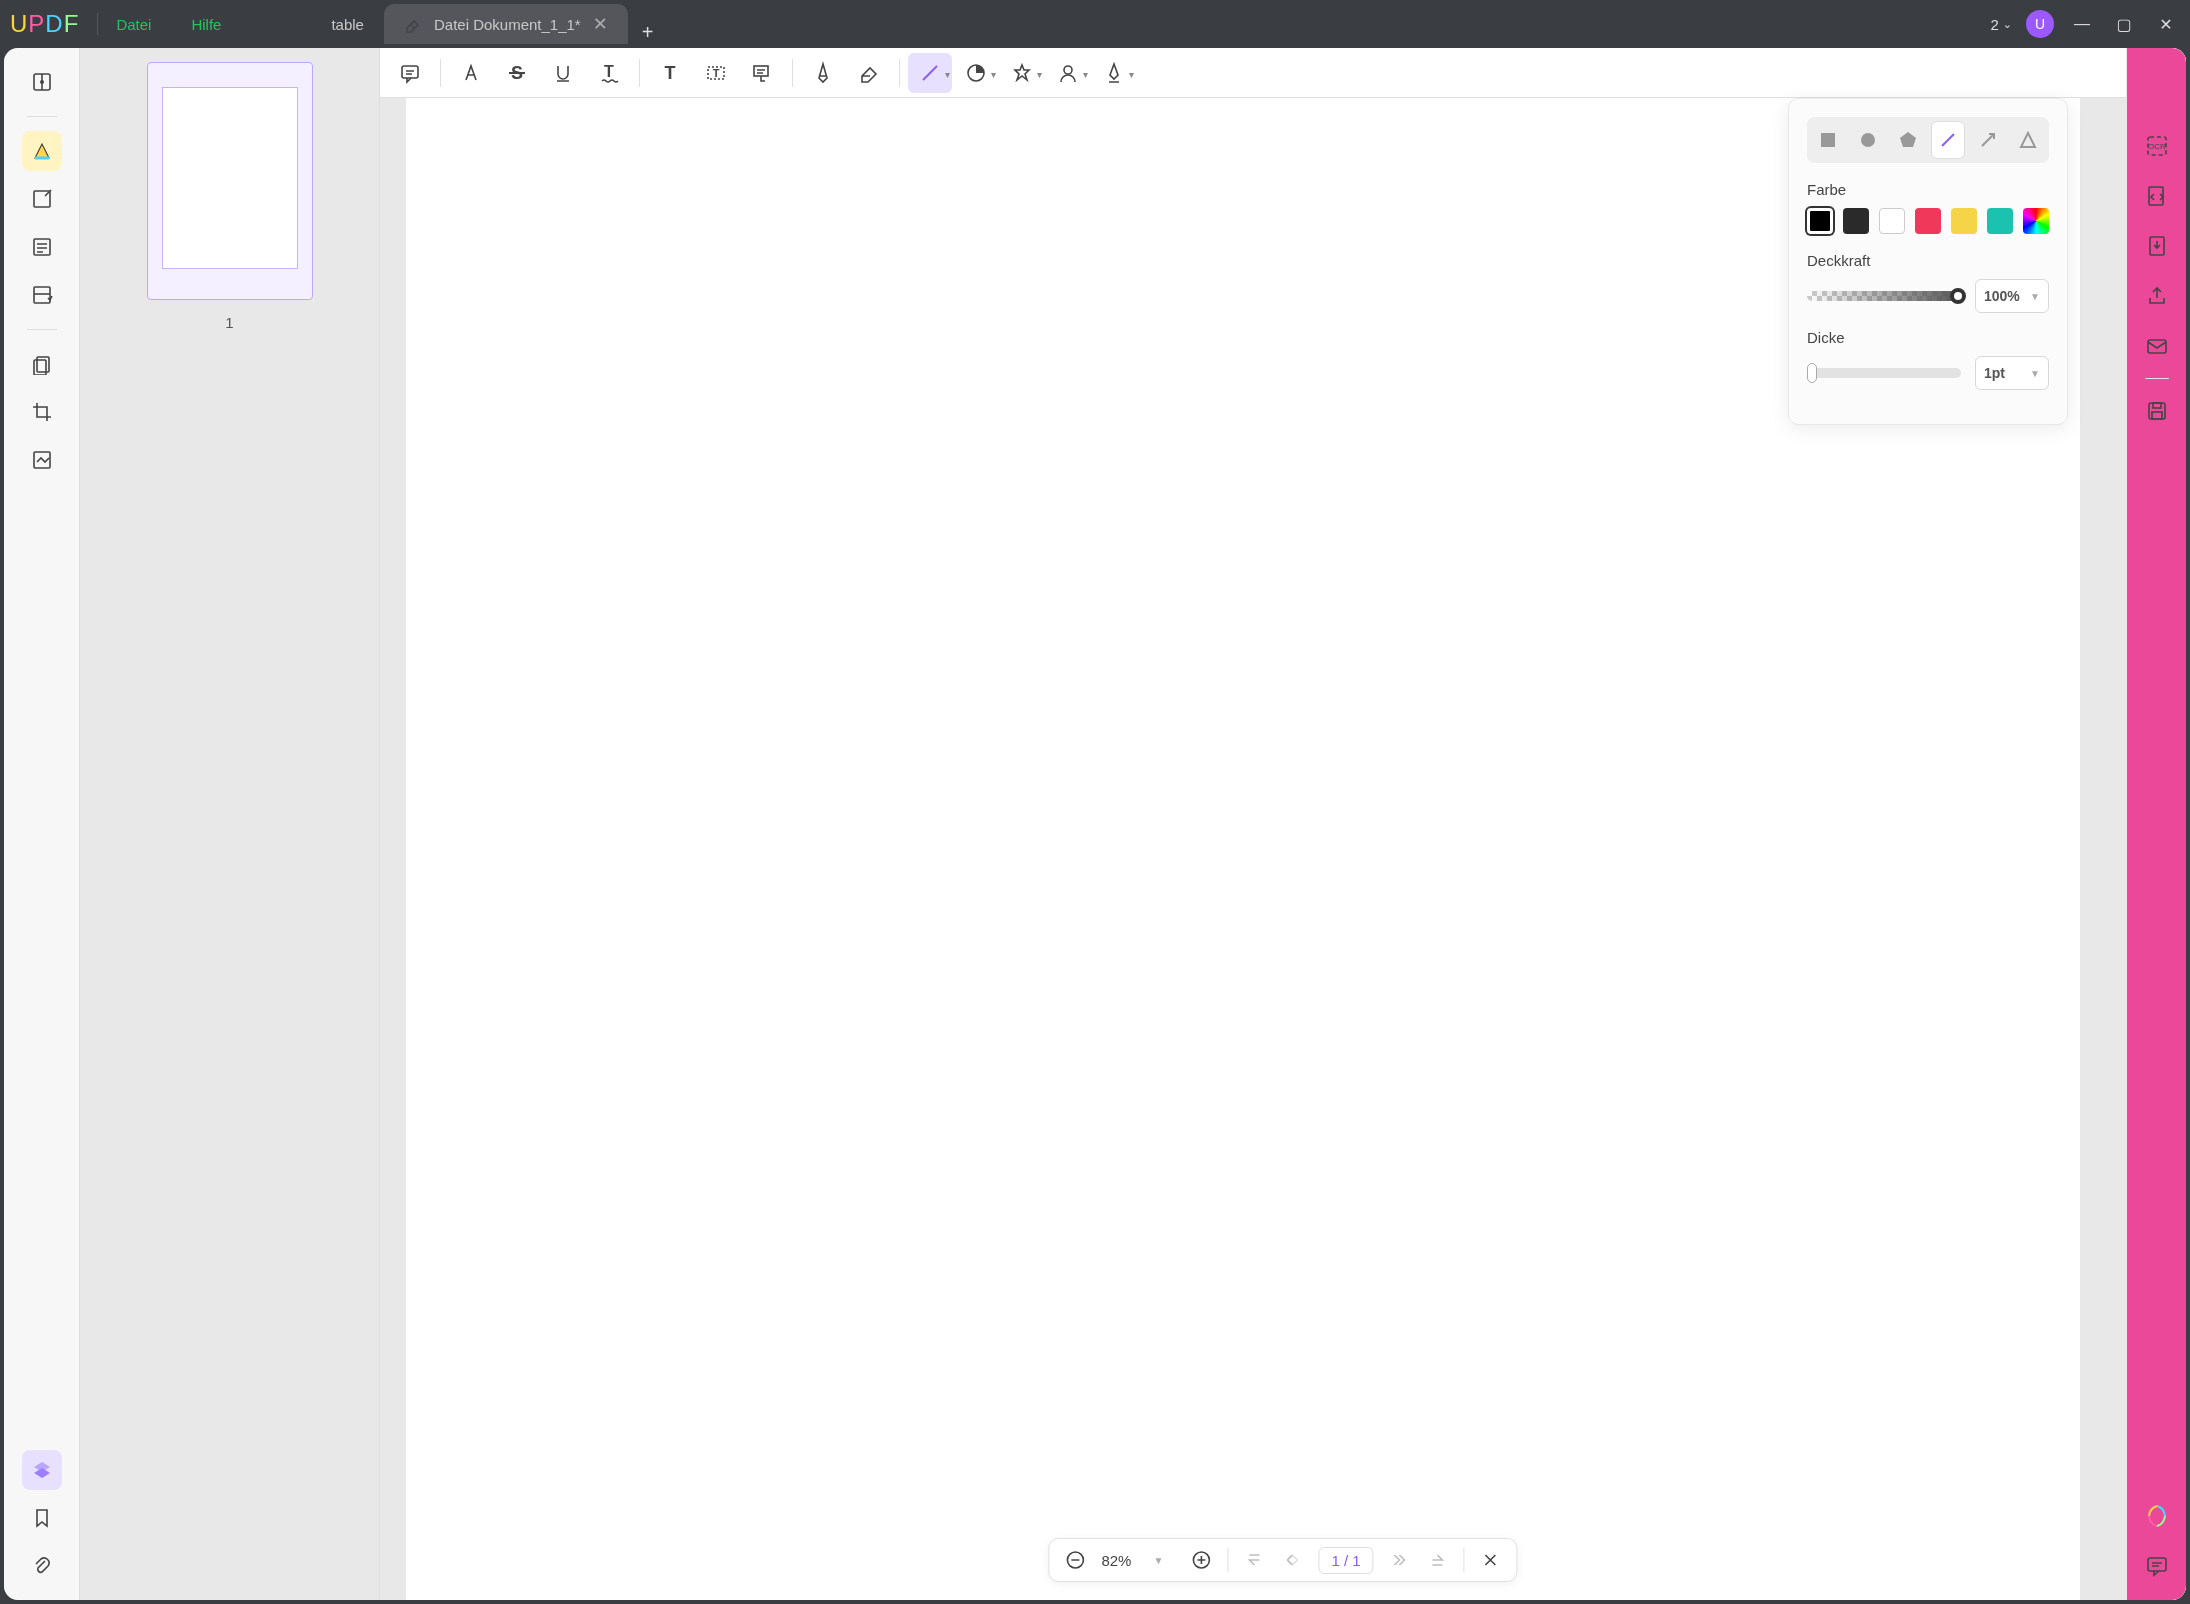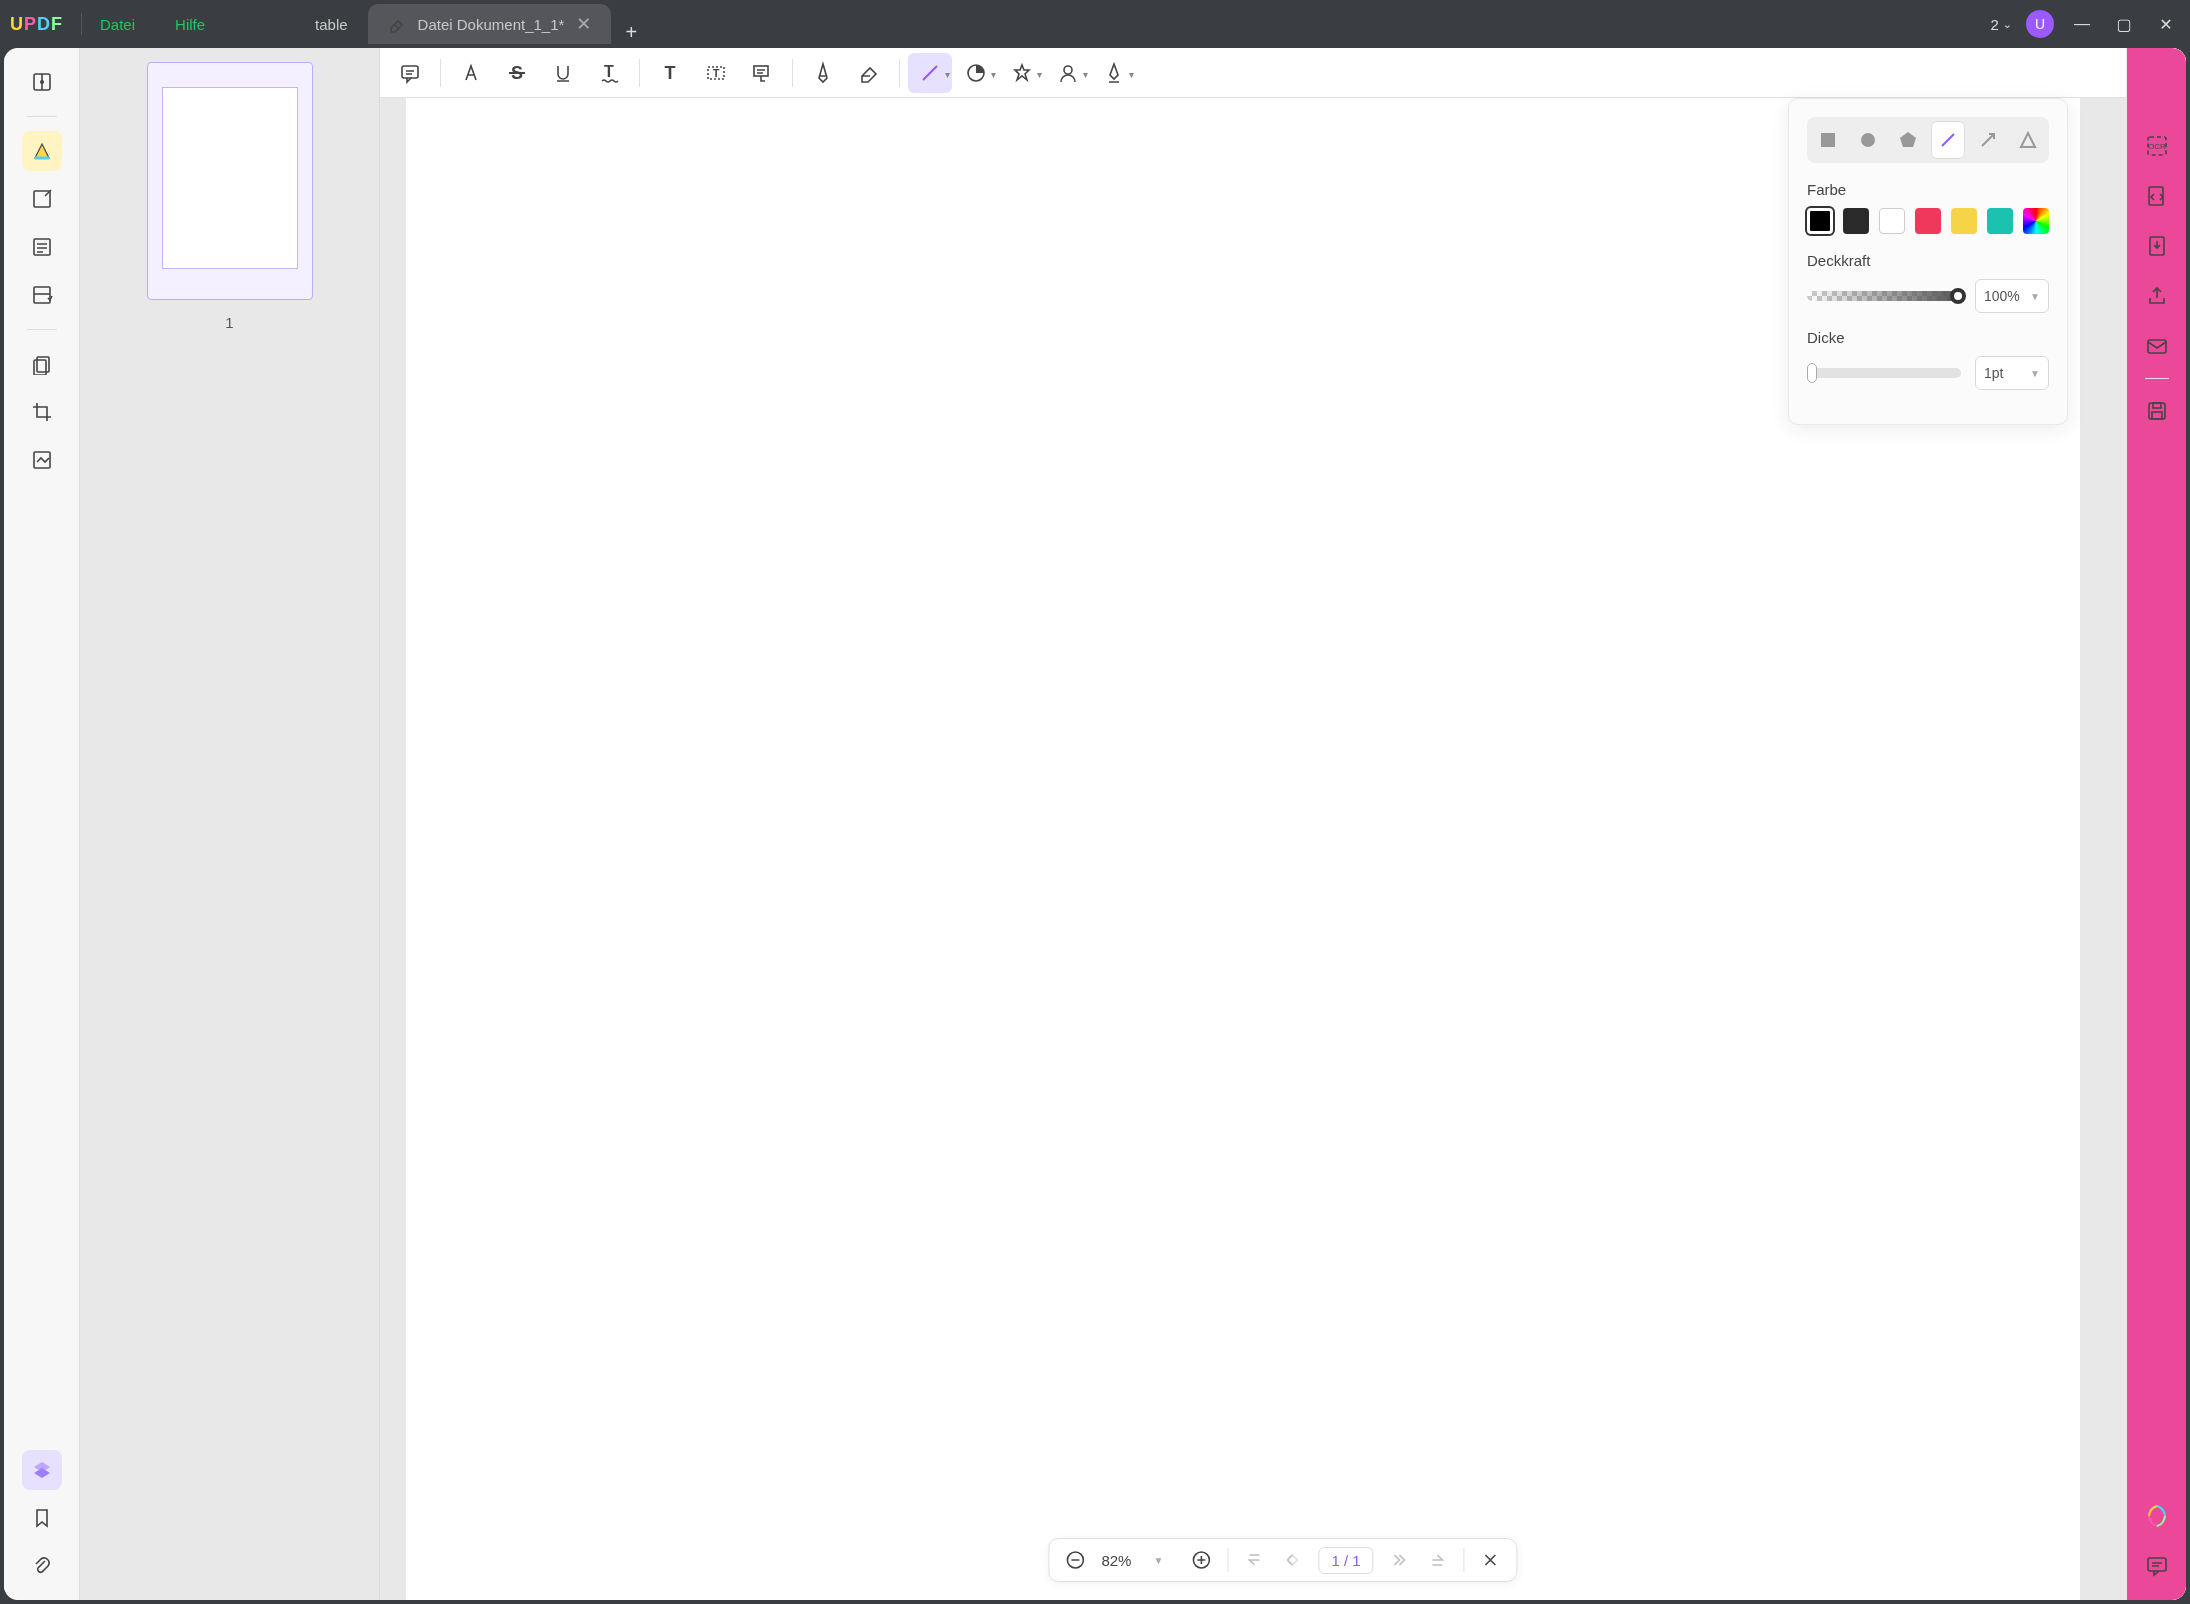--- a/index.html
+++ b/index.html
@@ -1,19 +1,19 @@
 <!DOCTYPE html>
 <html><head>
 <meta charset="utf-8">
 <style>
 * { margin: 0; padding: 0; box-sizing: border-box; font-family: -apple-system, BlinkMacSystemFont, "Segoe UI", sans-serif; }
 body { background: #3a3d42; overflow: hidden; }
 
 .titlebar { height: 48px; background: #3a3d42; display: flex; align-items: center; padding: 0 10px; color: #cfd0d2; }
-.logo { font-weight: 700; font-size: 18px; letter-spacing: 1px; }
+.logo { font-weight: 400; font-size: 24px; letter-spacing: 1px; }
 .logo .u { color: #ffd23f; } .logo .p { color: #ff5ca8; } .logo .d { color: #4dd2ff; } .logo .f { color: #8fff8f; }
 .tb-sep { width: 1px; height: 22px; background: #555; margin: 0 18px; }
 .menu-item { font-size: 15px; color: #22c55e; margin-right: 40px; cursor: pointer; }
 
 .tabs { display: flex; align-items: flex-end; margin-left: 50px; }
 .tab { height: 40px; padding: 0 20px; display: flex; align-items: center; color: #c8c8c8; font-size: 15px; border-radius: 10px 10px 0 0; gap: 12px; }
 .tab.inactive { background: transparent; }
 .tab.active { background: #54565b; }
 .tab-close { font-size: 18px; color: #aaa; cursor: pointer; }
 .tab-new { color: #ddd; font-size: 20px; margin-left: 14px; cursor: pointer; }
@@ -54,21 +54,21 @@
 .color-row { display: flex; gap: 10px; margin-bottom: 18px; }
 .swatch { width: 26px; height: 26px; border-radius: 4px; cursor: pointer; }
 .swatch.selected { box-shadow: 0 0 0 2px #fff, 0 0 0 4px #6b46ff; }
 .slider-row { display: flex; align-items: center; gap: 14px; margin-bottom: 16px; }
 .slider { flex: 1; height: 10px; border-radius: 5px; position: relative; }
 .slider.opacity { background: repeating-conic-gradient(#ccc 0 25%, #fff 0 50%) 0 0/10px 10px; }
 .slider.opacity::before { content:''; position:absolute; inset:0; background: linear-gradient(90deg, transparent, #555); border-radius:5px;}
 .slider.thick { background: #e2e2e2; }
 .handle { position: absolute; width: 16px; height: 16px; background: #fff; border: 4px solid #333; border-radius: 50%; top: -3px; transform: translateX(-50%); }
 .handle.rect { width: 10px; height: 20px; border-radius: 5px; background:#fff; border:1px solid #aaa; top:-5px;}
-.val-box { width: 74px; height: 34px; border: 1px solid #d8d8d8; border-radius: 6px; display: flex; align-items: center; justify-content: space-between; padding: 0 8px; font-size: 14px; color:#555; background:#fff;}
+.val-box { width: 74px; height: 34px; border: 1px solid #d8d8d8; border-radius: 6px; display: flex; align-items: center; justify-content: space-between; padding: 0 8px; font-size: 14px; color:#555; background:#fff;font-weight:bold;}
 
 .sidebar-right { width: 60px; background: #ec4899; border-left: 1px solid #e8e8e8; display: flex; flex-direction: column; align-items: center; padding: 16px 0; gap: 14px; border-radius: 0 14px 14px 0; position:absolute; right:0; top:0; bottom:0;}
 .sr-item { width: 36px; height: 36px; display: flex; align-items: center; justify-content: center; cursor: pointer; }
 .sr-divider { width: 24px; height: 1px; background: #e0e0e0; }
 .sr-spacer { flex:1; }
 
 .bottom-bar { position: absolute; bottom: 18px; left: 50%; transform: translateX(-50%); height: 44px; background: #fff; border: 1px solid #e0e0e0; border-radius: 10px; display: flex; align-items: center; padding: 0 14px; gap: 14px; box-shadow: 0 2px 10px rgba(0,0,0,0.06);}
 .bb-btn { width: 24px; height: 24px; display: flex; align-items: center; justify-content: center; cursor: pointer; color: #555; }
 .bb-btn.disabled { opacity: 0.35; }
 .zoom-val { display: flex; align-items: center; gap: 8px; font-size: 15px; color: #444; min-width: 74px; }

